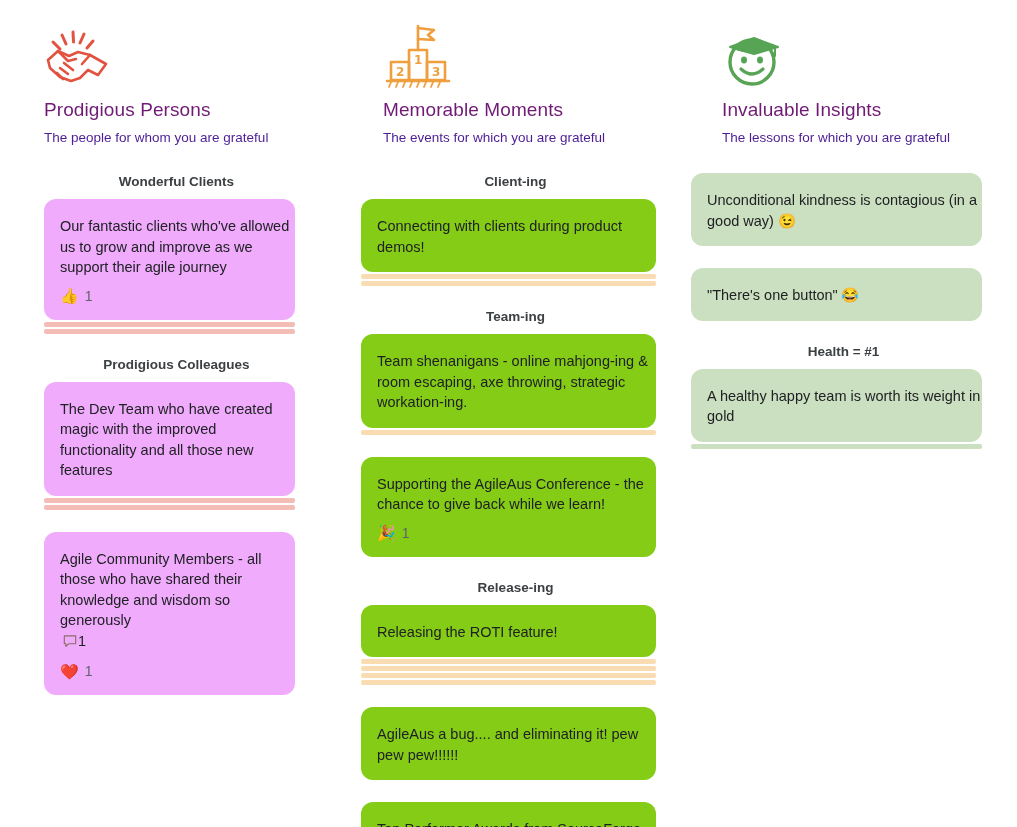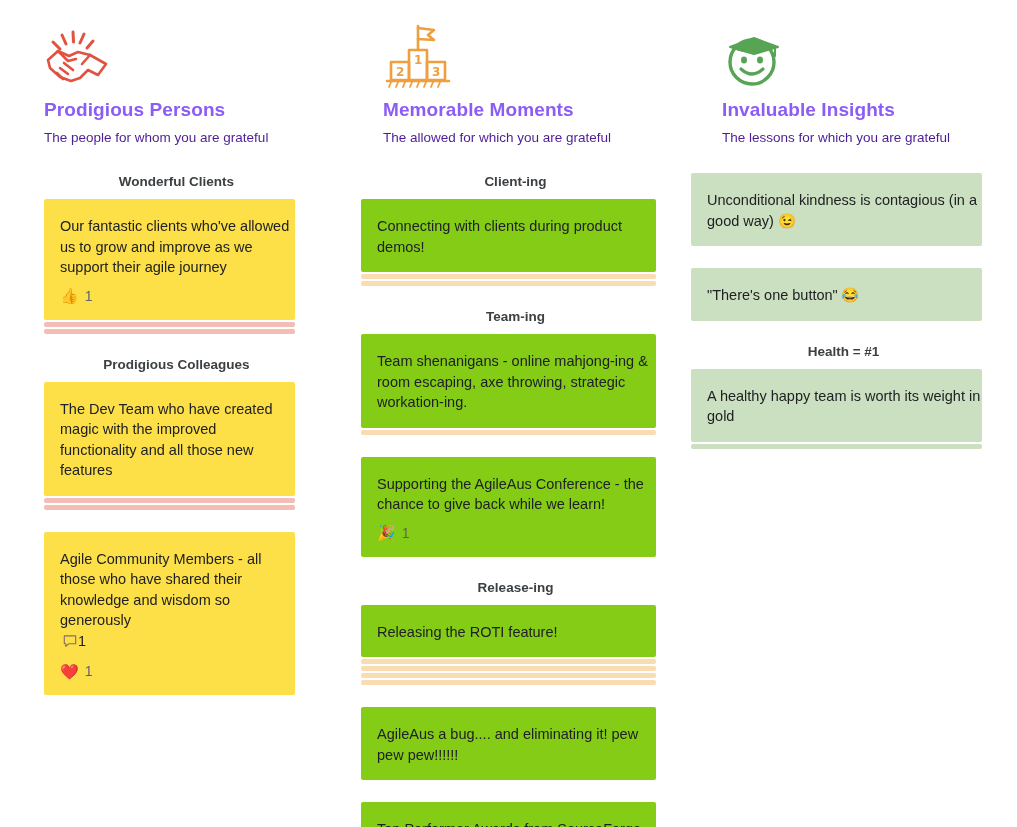--- a/index.html
+++ b/index.html
@@ -32,22 +32,22 @@
   .col-icon {
     height: 72px;
     display: flex;
     align-items: flex-end;
     margin-bottom: 8px;
   }
   .col-icon svg { display: block; }
 
   .col-title {
     font-size: 19px;
-    font-weight: 700;
-    color: #8b5cf6;
+    font-weight: 400;
+    color: #701a75;
     letter-spacing: .1px;
     line-height: 24px;
     margin-bottom: 7px;
   }
   .col-sub {
     font-size: 13.5px;
     color: #4c1d95;
     line-height: 18px;
   }
 
@@ -68,30 +68,30 @@
     padding: 0 0 8px 14px;
     text-align: center;
   }
 
   .card-wrap {
     position: relative;
     margin-bottom: 8px;
   }
 
   .card {
-    border-radius: 2px;
+    border-radius: 12px;
     padding: 17px 0 15px 16px;
     font-size: 14.5px;
     line-height: 20.5px;
     color: #202124;
     position: relative;
     z-index: 5;
   }
 
-  .card.pink  { background: #fde047; }
+  .card.pink  { background: #f0abfc; }
   .card.peach { background: #84cc16; }
   .card.green { background: #cbe0c0; }
 
   .card-text { display: block; }
 
   .inline-icon {
     display: inline-block;
     vertical-align: -2px;
     margin: 0 1px 0 3px;
   }
@@ -224,21 +224,21 @@
               <path d="M22 62 L20 67"></path>
             <path d="M29 62 L27 67"></path>
               <path d="M36 62 L34 67"></path>
               <path d="M43 62 L41 67"></path>
             <path d="M50 62 L48 67"></path>
               <path d="M57 62 L55 67"></path>
           </g>
         </svg>
       </div>
       <div class="col-title">Memorable Moments</div>
-      <div class="col-sub">The allowed for which you are grateful</div>
+      <div class="col-sub">The events for which you are grateful</div>
     </div>
 
     <div class="groups">
 
       <div class="group">
         <div class="group-title">Client-ing</div>
         <div class="card-wrap">
           <div class="card peach">
             <span class="card-text">Connecting with clients during product demos!</span>
           </div>

